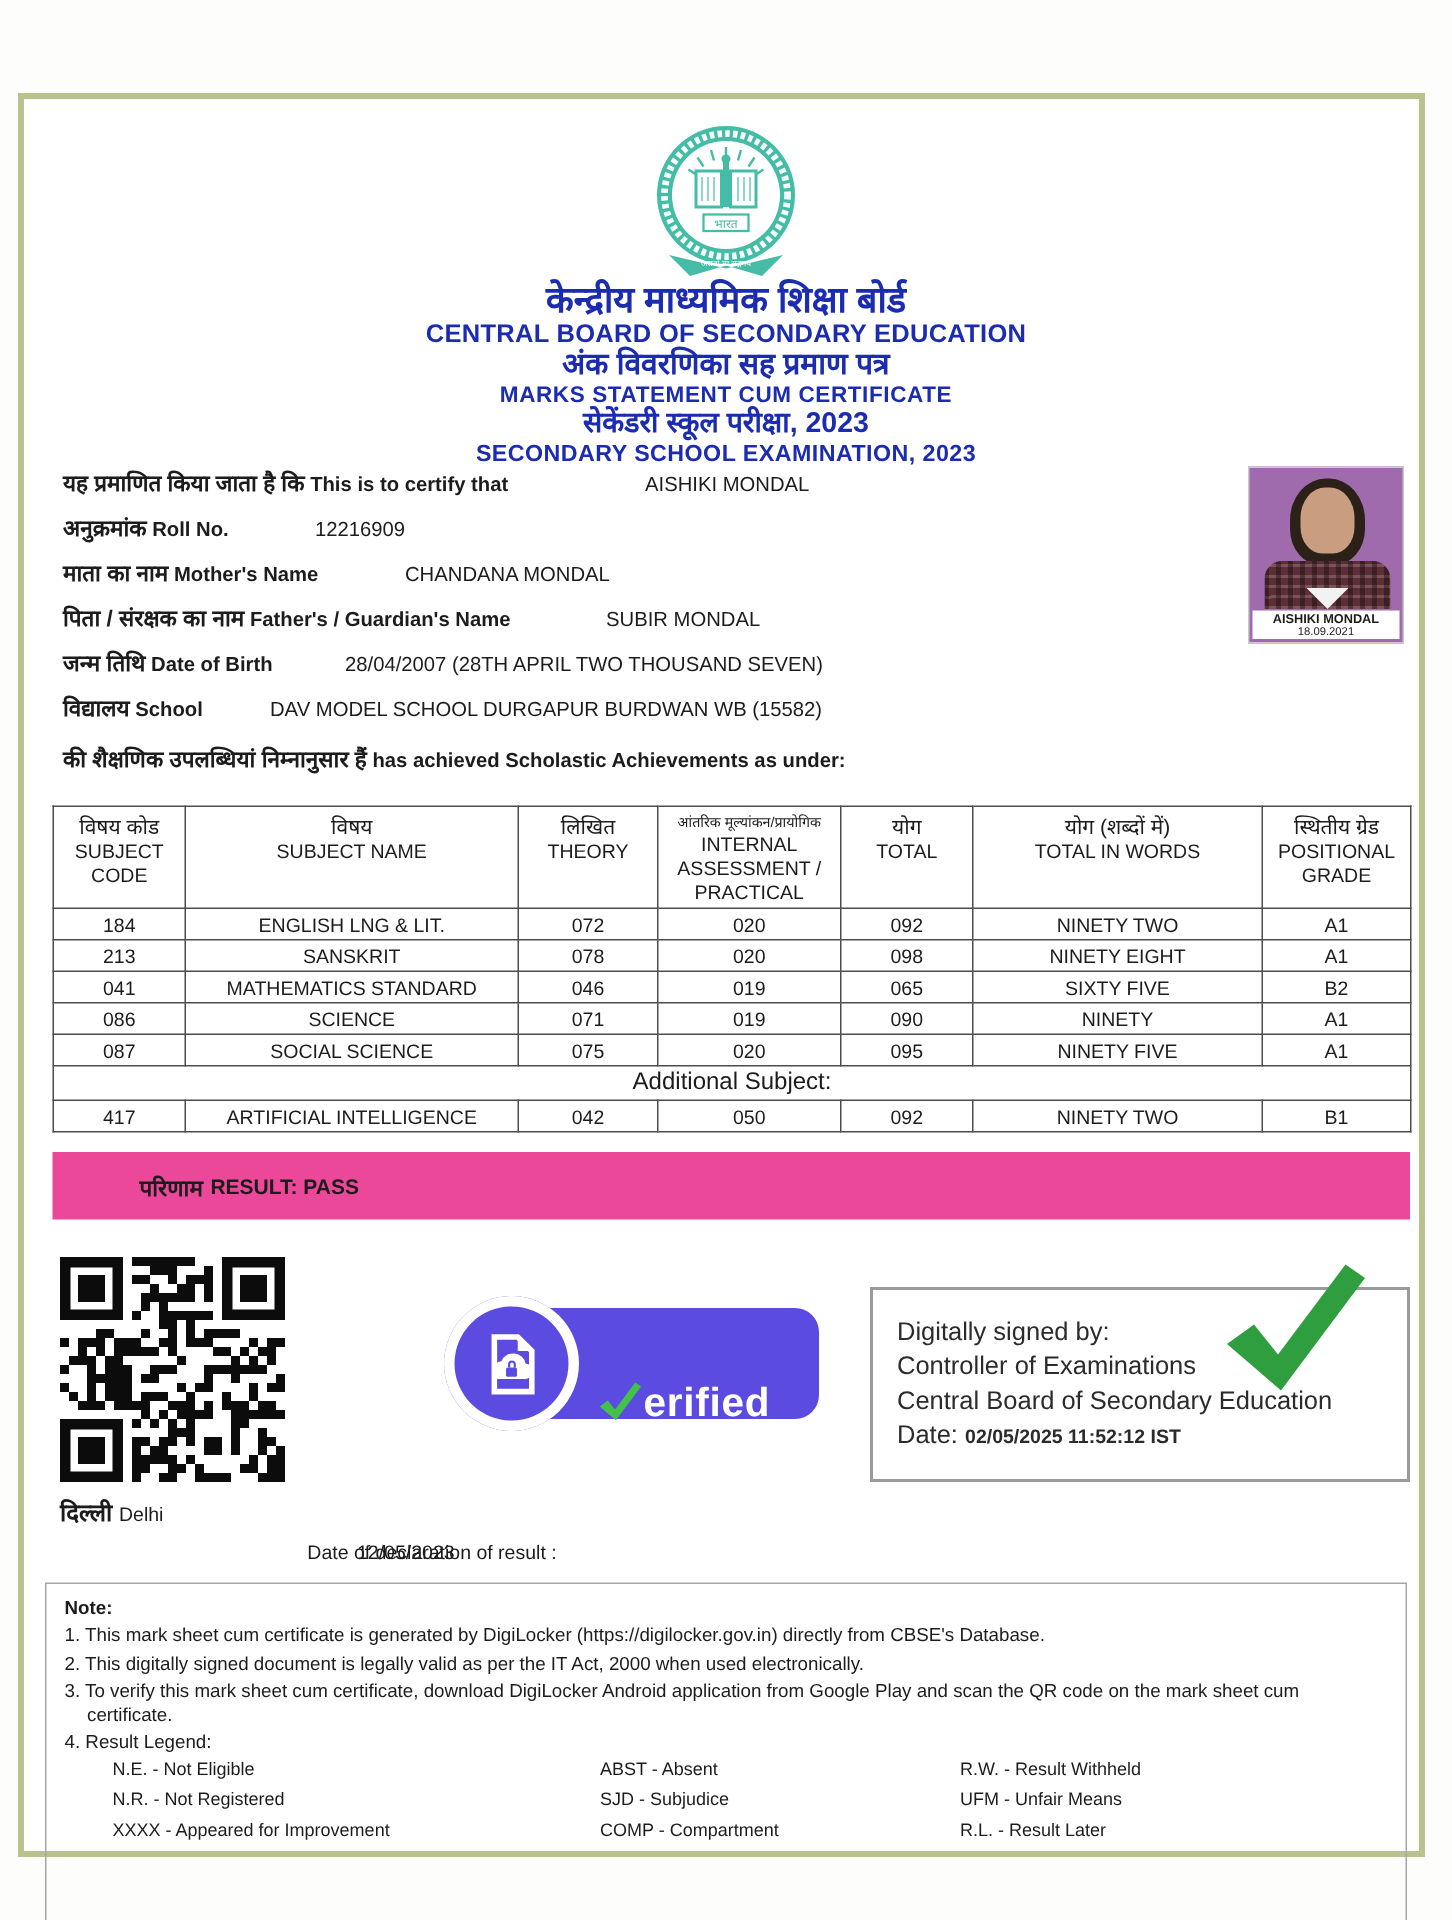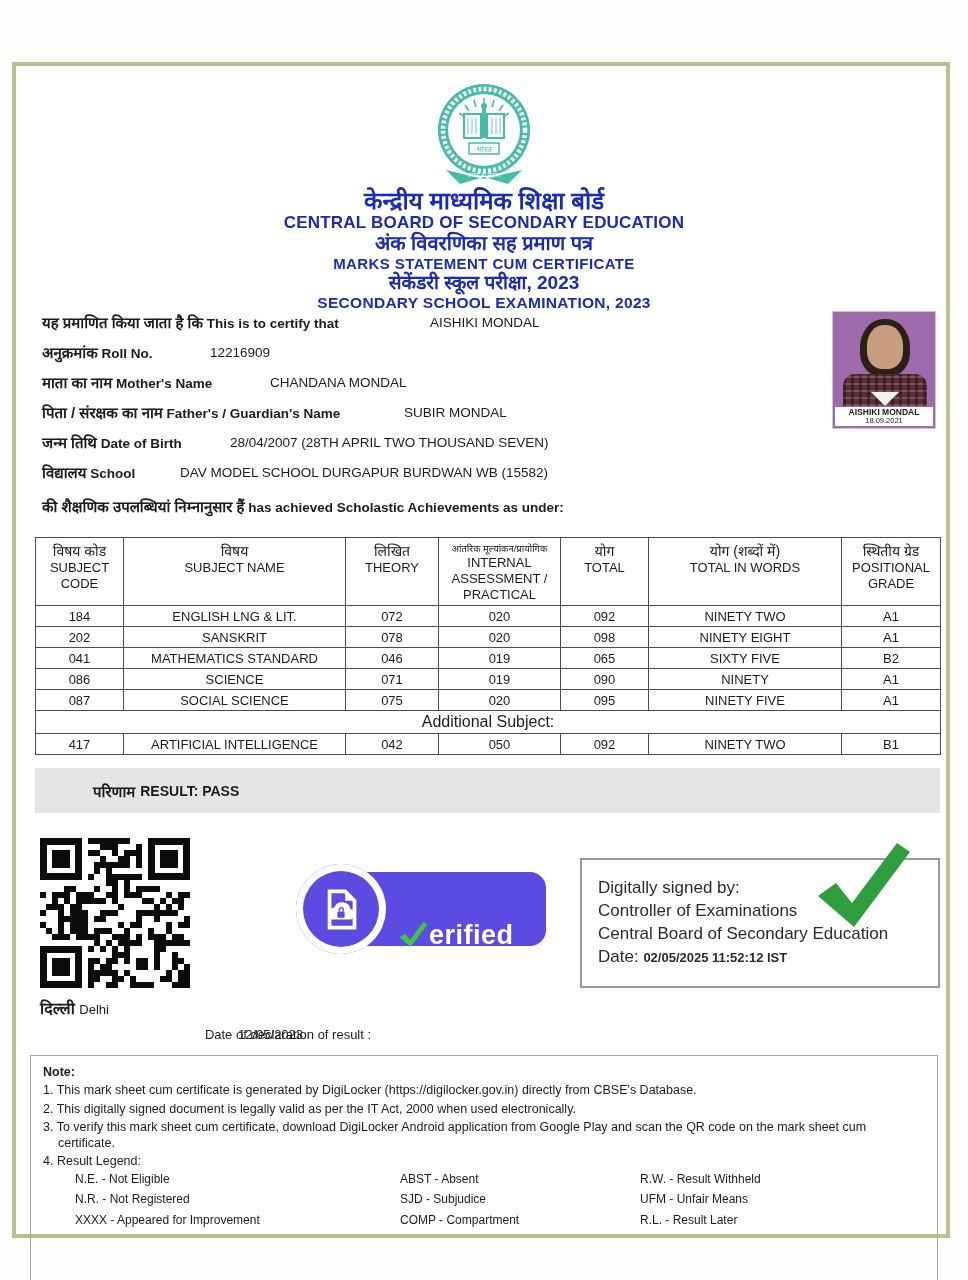--- a/index.html
+++ b/index.html
@@ -48,21 +48,21 @@
   table.marks { position:absolute; left:35px; top:537px; width:905px; border-collapse:collapse; table-layout:fixed; font-size:13px; }
   table.marks th, table.marks td { border:1px solid #4c4c4c; text-align:center; padding:2px 2px; }
   table.marks th { font-weight:normal; vertical-align:top; padding-top:5px; }
   .h-hi { font-size:14px; line-height:17px; }
   .h-hi-sm { font-size:9.5px; line-height:12px; }
   .h-en { font-size:13px; line-height:16px; }
   td.c-name { text-align:left; padding-left:5px; }
   table.marks td { height:21px; }
   td.addl { text-align:left; font-size:16px; height:18px; padding-left:3px; }
 
-  .result-strip { position:absolute; left:35px; top:768px; width:905px; height:45px; background:#e5e5e5; display:flex; align-items:center; padding-left:58px; font-weight:bold; }
+  .result-strip { position:absolute; left:35px; top:768px; width:905px; height:45px; background:#ec4899; display:flex; align-items:center; padding-left:58px; font-weight:bold; }
   .result-strip .res-hi { font-size:15px; margin-right:5px; }
   .result-strip .res-en { font-size:14px; }
 
   
   .qr { position:absolute; left:40px; top:838px; width:150px; height:150px; background:#fff; }
   #qr-cells { position:absolute; inset:0; display:grid; grid-template-columns:repeat(25,1fr); grid-auto-rows:1fr; }
   #qr-cells i { display:block; }
   #qr-cells i.on { background:#0c0c0c; }
   .qf { position:absolute; width:42px; height:42px; border:7px solid #0c0c0c; background:#fff; }
   .qf::after { content:""; position:absolute; inset:5px; background:#0c0c0c; }
@@ -241,21 +241,21 @@
     <tr>
       <td>184</td>
           <td class="c-name">ENGLISH LNG &amp; LIT.</td>
           <td>072</td>
           <td>020</td>
           <td>092</td>
           <td class="c-name">NINETY TWO</td>
           <td>A1</td>
     </tr>
     <tr>
-      <td>202</td>
+      <td>213</td>
           <td class="c-name">SANSKRIT</td>
           <td>078</td>
           <td>020</td>
           <td>098</td>
           <td class="c-name">NINETY EIGHT</td>
           <td>A1</td>
     </tr>
     <tr>
       <td>041</td>
           <td class="c-name">MATHEMATICS STANDARD</td>

